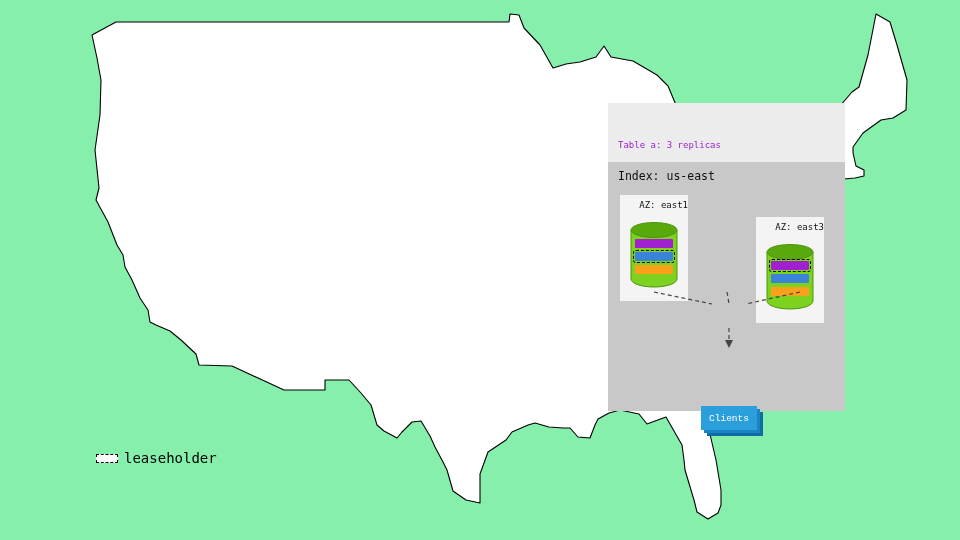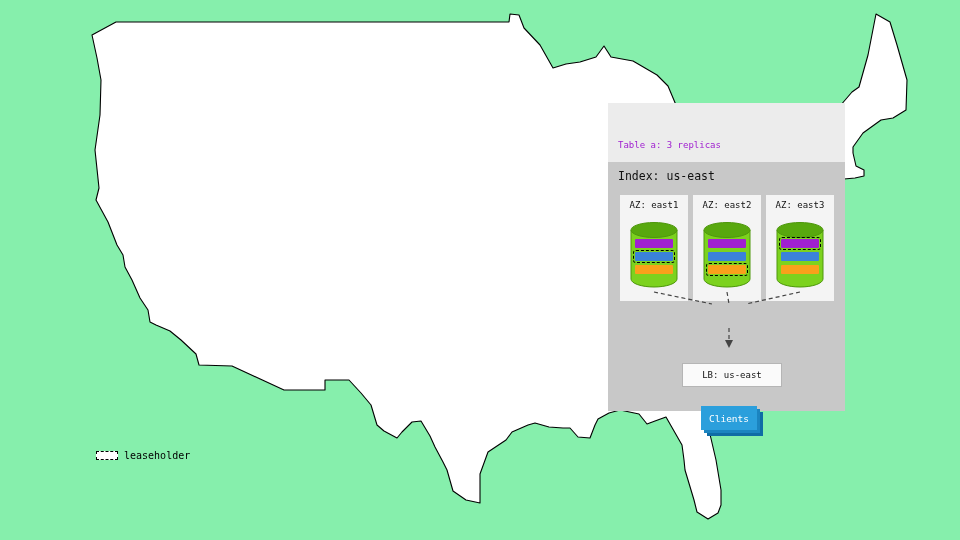--- a/index.html
+++ b/index.html
@@ -16,55 +16,55 @@
            background:#ECECEC; z-index:2; }
   .legend { position:absolute; left:10px; top:7px; font-size:9px; line-height:14px; white-space:pre; }
   .legend-row.table_a { color:var(--table-a,#A020D0); }
   .legend-row.index_a { color:var(--index-a,#3B82D9); }
   .legend-row.table_b { color:var(--table-b,#F9A11B); }
 
   #region { position:absolute; left:0; top:59px; width:237px; height:249px; background:#C8C8C8; }
   #region-label { position:absolute; left:10px; top:7px; font-size:11.5px; color:#111; }
 
   .az { position:absolute; top:33px; width:68px; height:106px; background:#F4F4F4; }
-  .az.a0 { left:12px; } .az.a1 { left:85px; } .az.a2 { left:158px; }
-  .az-label { position:absolute; top:5px; left:0; width:100%; text-align:center; font-size:9px; color:#111; }
+  .az.a0 { left:12px; } .az.a1 { left:85px; } .az.a2 { left:148px;margin-top:22px; }
+  .az-label { position:absolute; top:5px; left:0; width:100%; text-align:right; font-size:9px; color:#111; }
 
   .cylinder { position:absolute; left:10px; top:26px; width:48px; height:68px; }
   .cyl-body { fill:var(--cylinder-body,#7CD21E); stroke:var(--cylinder-stroke,#4E970C); stroke-width:1; }
   .cyl-top  { fill:var(--cylinder-top,#58A80E);  stroke:var(--cylinder-stroke,#4E970C); stroke-width:1; }
 
   .bars { position:absolute; left:5px; top:18px; width:38px; display:flex; flex-direction:column; gap:4px; }
   .bar { width:38px; height:9px; border-radius:1px; }
   .bar-table_a { background:var(--table-a,#A020D0); }
   .bar-index_a { background:var(--index-a,#3B82D9); }
   .bar-table_b { background:var(--table-b,#F9A11B); }
   .bar.leaseholder { outline:1.6px dashed #000; outline-offset:1.5px; }
 
   #lb-box { position:absolute; left:74px; top:201px; width:100px; height:24px;
             background:#FAFAFA; border:1px solid #B5B5B5; box-sizing:border-box;
             display:flex; align-items:center; justify-content:center; font-size:9px; color:#111; }
 
-  .clients-stack { position:absolute; left:93px; top:244px; width:64px; height:23px; }
+  .clients-stack { position:absolute; left:93px; top:244px; width:64px; height:23px;font-family:Liberation Mono, monospace; }
   .clients-layer { position:absolute; width:56px; height:24px; }
   .clients-layer.back  { left:6px; top:6px; background:var(--clients-back,#0F6CA5); }
   .clients-layer.mid   { left:3px; top:3px; background:var(--clients-mid,#1B84C0); }
   .clients-layer.front { left:0;  top:0;  background:var(--clients-front,#2B9FDC);
             display:flex; align-items:center; justify-content:center;
             font-size:9.5px; color:#fff; }
 
   
   #connectors { position:absolute; left:0; top:0; z-index:3; pointer-events:none; }
   #connectors line { stroke:#444; stroke-width:1.2; stroke-dasharray:4 3; fill:none; }
   #connectors polygon { fill:#444; }
 
   
   #lh-key { position:absolute; left:96px; top:450px; z-index:2; display:flex; align-items:center; gap:6px; }
   #lh-swatch { width:22px; height:9px; background:#fff; border:1.5px dashed #000; box-sizing:border-box; }
-  #lh-label { font-size:10px; color:#000; }
+  #lh-label { font-size:14px; color:#000; }
 </style>
 </head>
 <body>
 
 <div id="stage">
 
   <svg id="map-svg" width="960" height="540" viewBox="0 0 960 540" aria-hidden="true">
     <path d="M92,35 L116,22 L509,22 L510,14 L519,15 L524,28 L540,45 L553,68 L566,64 L580,62
              L596,57 L604,46 L611,57 L633,61 L657,75 L668,86 L676,105 L690,130 L693,150 L681,163
              L697,160 L720,153 L739,148 L748,141 L764,136 L778,124 L792,107 L840,106 L852,92 L859,87
@@ -100,51 +100,36 @@
             <ellipse class="cyl-top" cx="24" cy="9" rx="23" ry="7.5"></ellipse>
           </svg>
           <div class="bars">
             <div class="bar bar-table_a"></div>
             <div class="bar bar-index_a leaseholder"></div>
             <div class="bar bar-table_b"></div>
           </div>
         </div>
       </div>
 
-      <div class="az a1">
-        <div class="az-label">AZ: east2</div>
-        <div class="cylinder">
-          <svg width="48" height="68" viewBox="0 0 48 68">
-            <path class="cyl-body" d="M1,9 v49 a23,8 0 0 0 46,0 v-49"></path>
-            <ellipse class="cyl-top" cx="24" cy="9" rx="23" ry="7.5"></ellipse>
-          </svg>
-          <div class="bars">
-            <div class="bar bar-table_a"></div>
-            <div class="bar bar-index_a"></div>
-            <div class="bar bar-table_b leaseholder"></div>
-          </div>
-        </div>
-      </div>
 
       <div class="az a2">
         <div class="az-label">AZ: east3</div>
         <div class="cylinder">
           <svg width="48" height="68" viewBox="0 0 48 68">
             <path class="cyl-body" d="M1,9 v49 a23,8 0 0 0 46,0 v-49"></path>
             <ellipse class="cyl-top" cx="24" cy="9" rx="23" ry="7.5"></ellipse>
           </svg>
           <div class="bars">
             <div class="bar bar-table_a leaseholder"></div>
             <div class="bar bar-index_a"></div>
             <div class="bar bar-table_b"></div>
           </div>
         </div>
       </div>
 
-      <div id="lb-box">LB: us-east</div>
 
       <div class="clients-stack">
         <div class="clients-layer back"></div>
         <div class="clients-layer mid"></div>
         <div class="clients-layer front">Clients</div>
       </div>
     </div>
   </div>
 
   <svg id="connectors" width="960" height="540" viewBox="0 0 960 540" aria-hidden="true">

